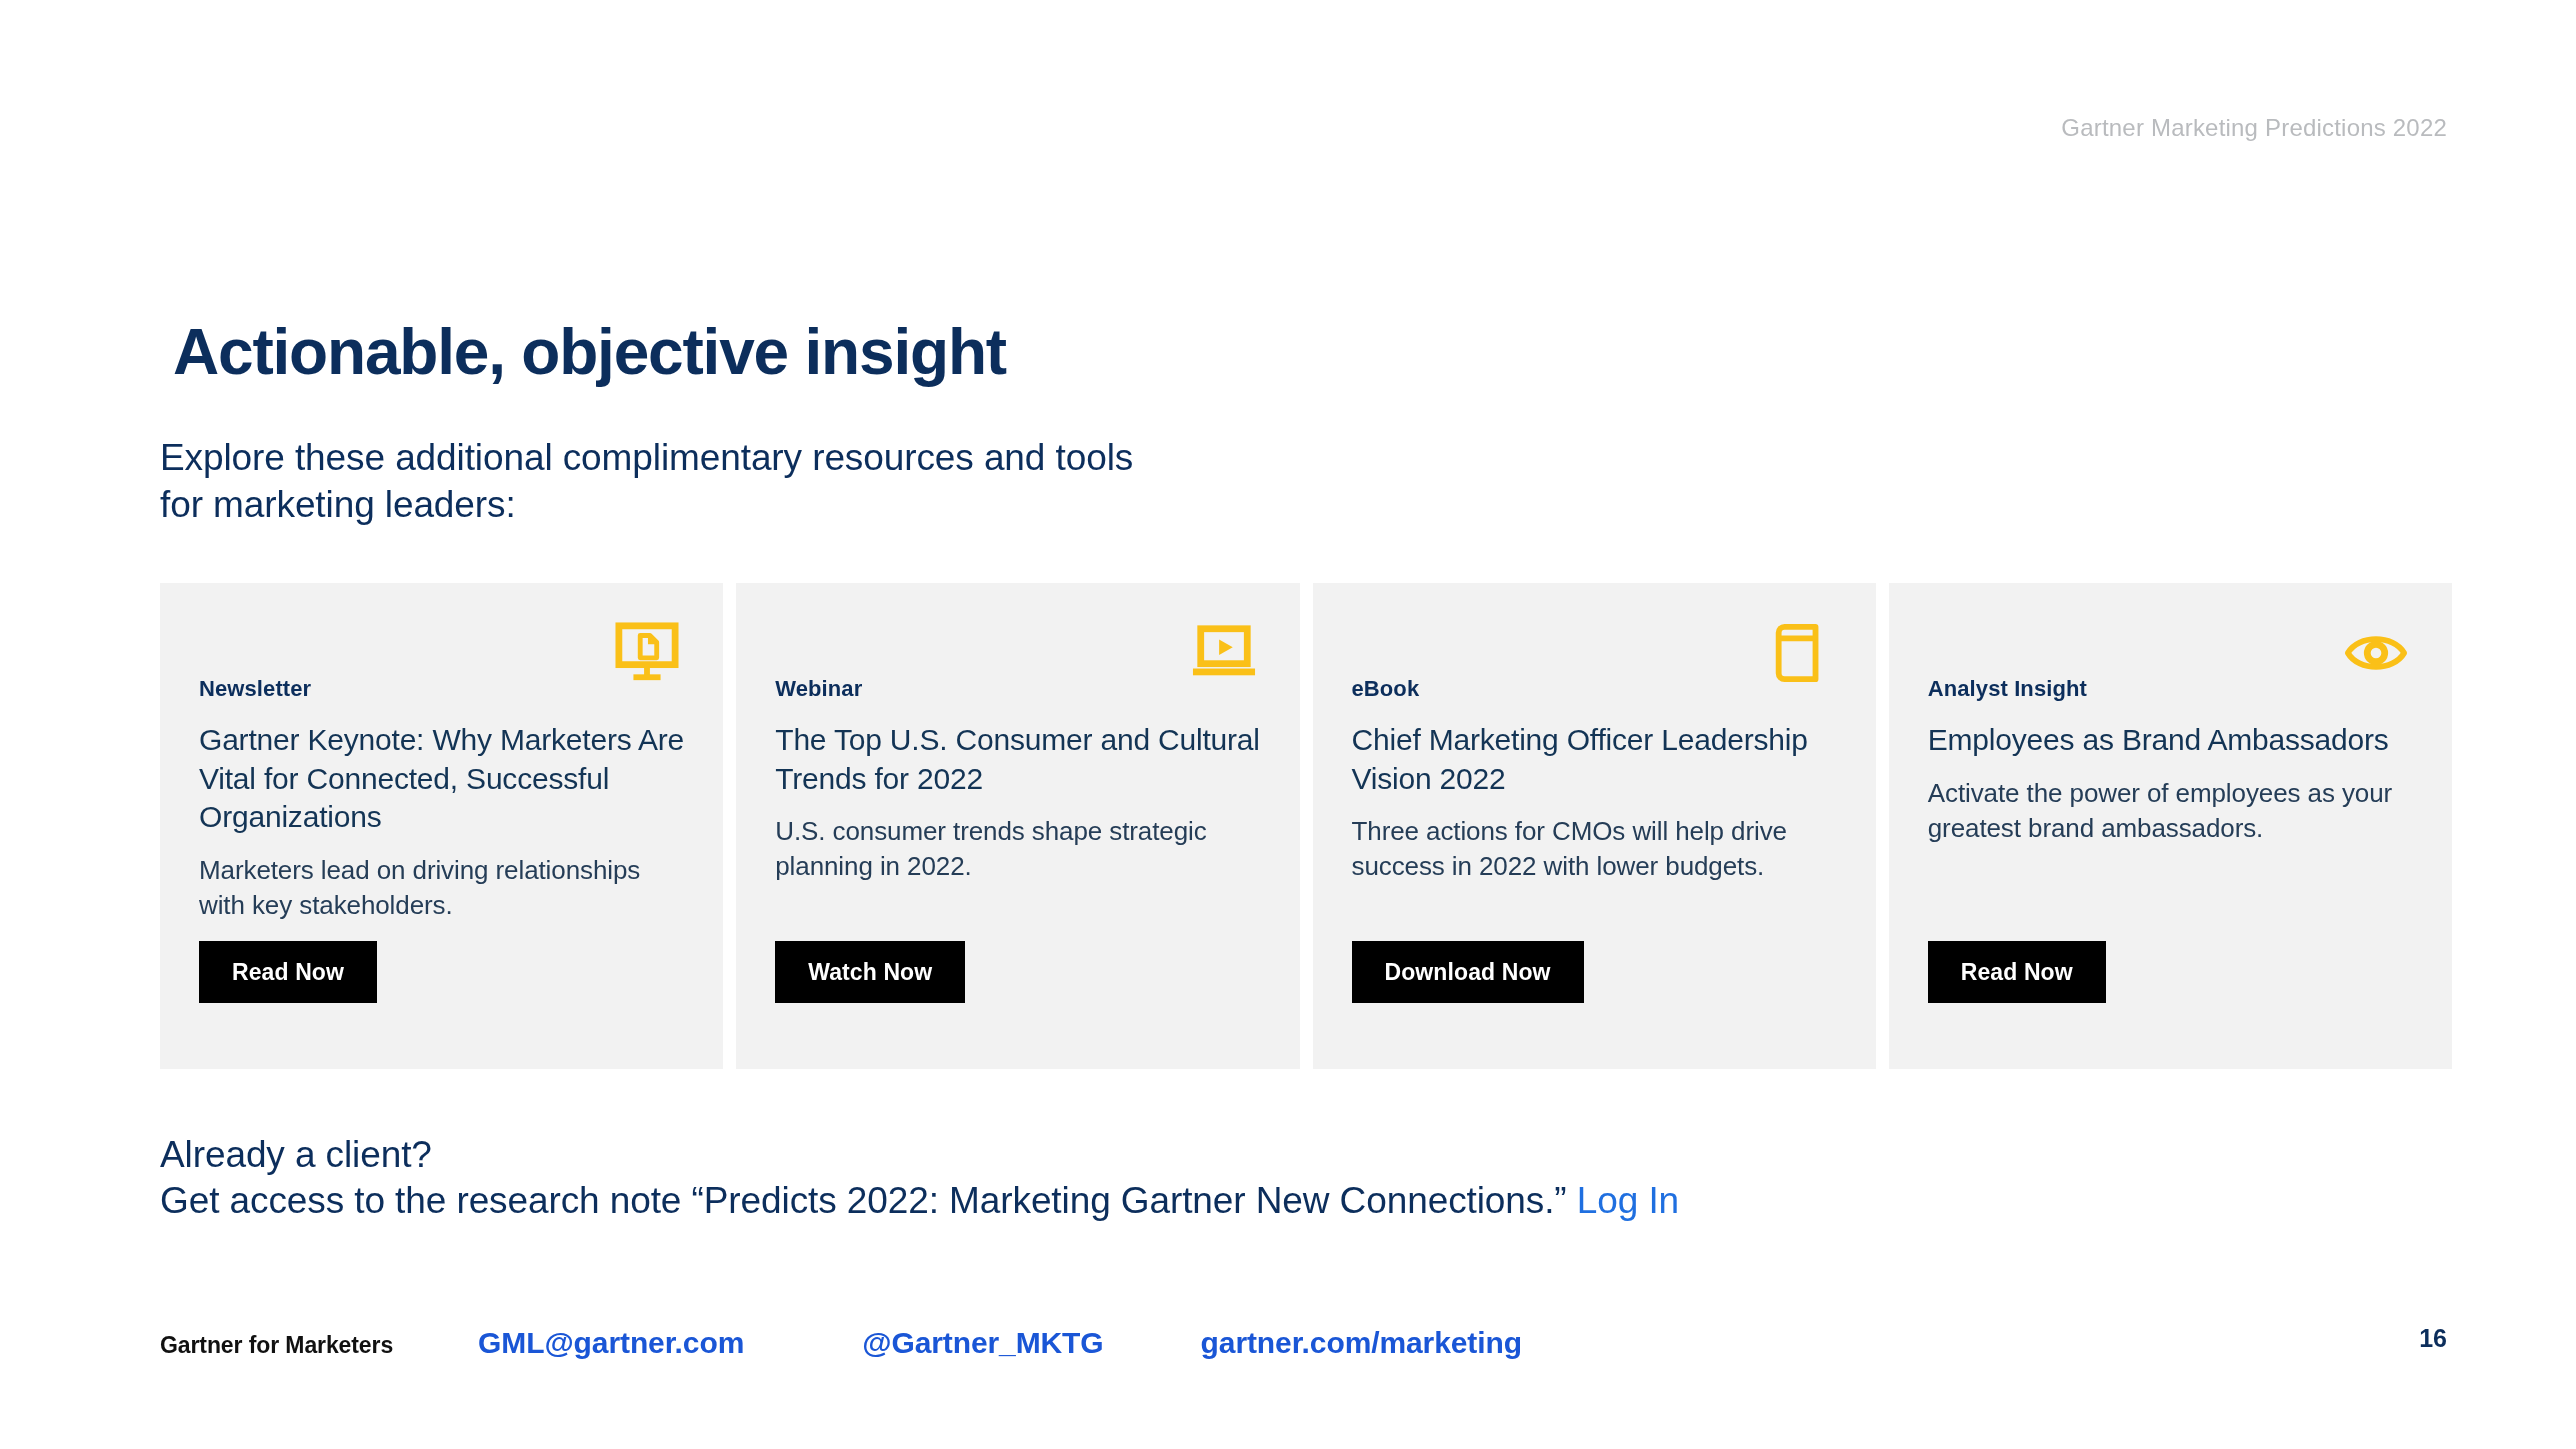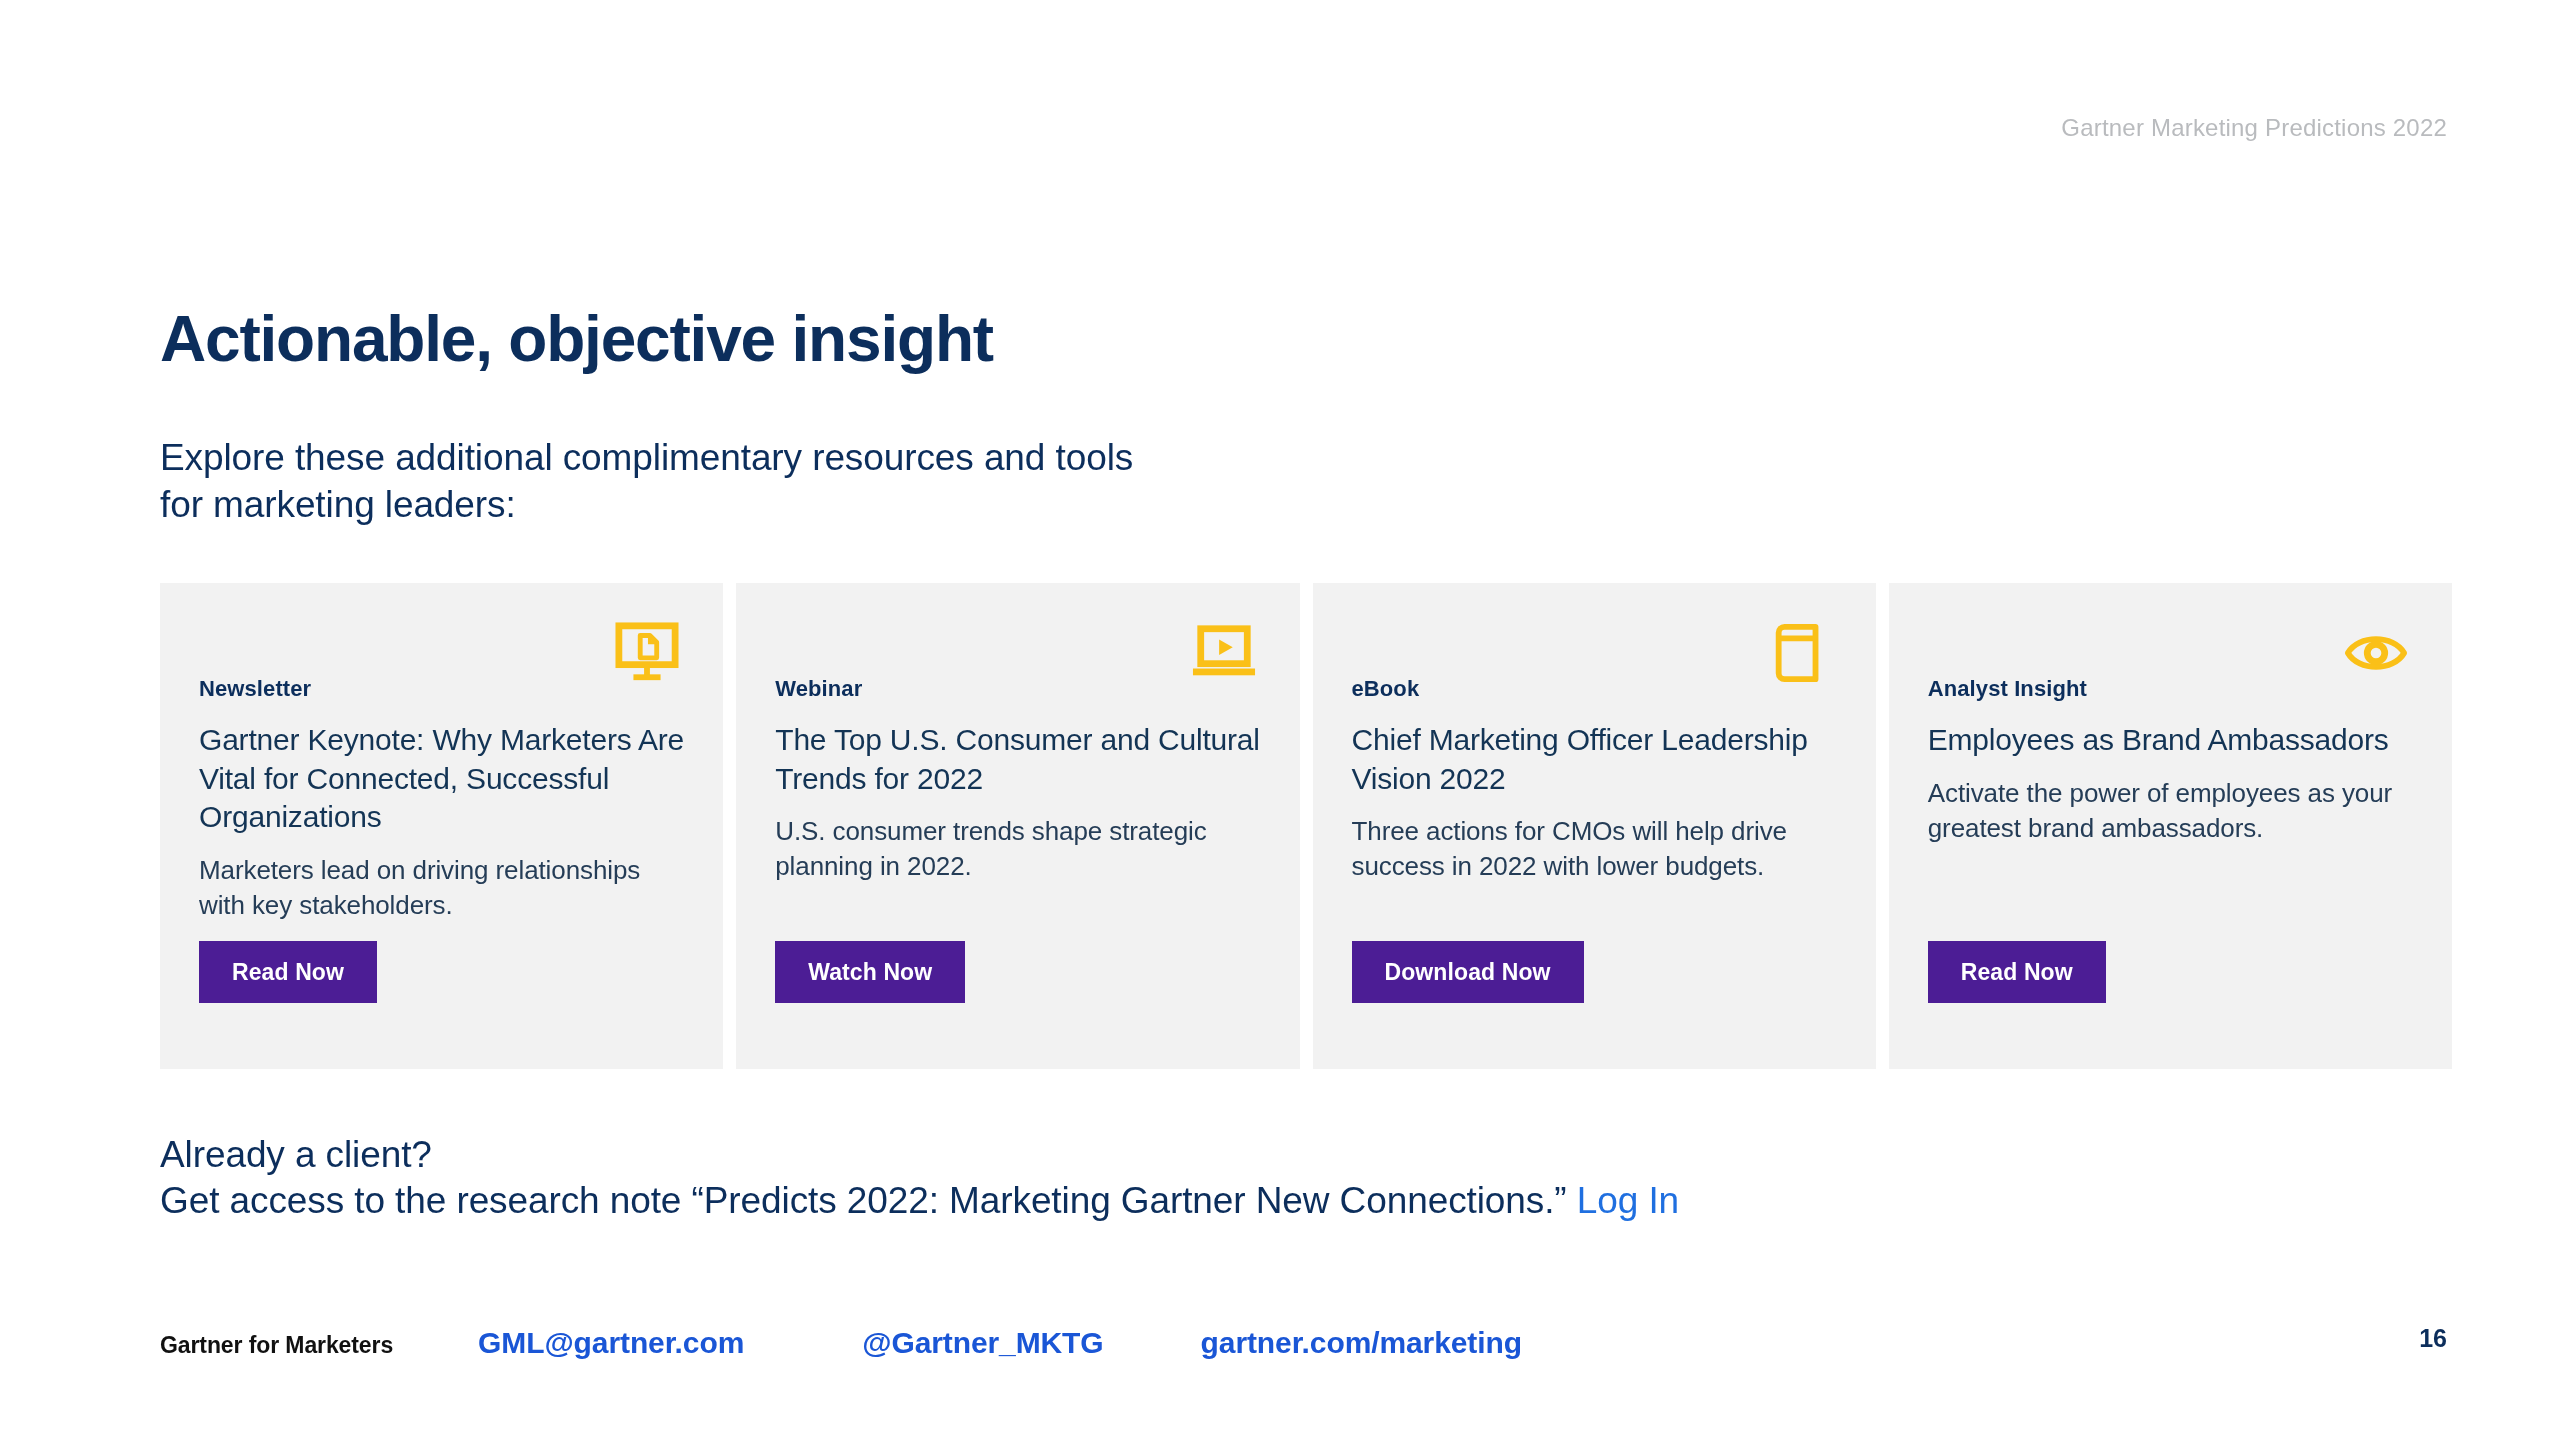--- a/index.html
+++ b/index.html
@@ -36,21 +36,21 @@
   
   .headline {
     position: absolute;
     left: 160px;
     top: 307px;
     font-size: 64px;
     line-height: 1.0;
     font-weight: 700;
     color: #0c2e5c;
     letter-spacing: -1.2px;
-    margin: 0;
+    margin: 13px;
     white-space: nowrap;
   }
   .subhead {
     position: absolute;
     left: 160px;
     top: 435px;
     font-size: 37px;
     line-height: 1.26;
     font-weight: 400;
     color: #0c2e5c;
@@ -109,21 +109,21 @@
     line-height: 1.34;
     font-weight: 400;
     color: #253d57;
     letter-spacing: -0.1px;
   }
   .card-cta {
     position: absolute;
     left: 39px;
     bottom: 66px;
     display: inline-block;
-    background: #4c1d95;
+    background: #000000;
     color: #ffffff;
     border: none;
     font-family: inherit;
     font-size: 23px;
     font-weight: 700;
     letter-spacing: 0.1px;
     padding: 19.3px 33px;
     line-height: 1;
     cursor: pointer;
     white-space: nowrap;

